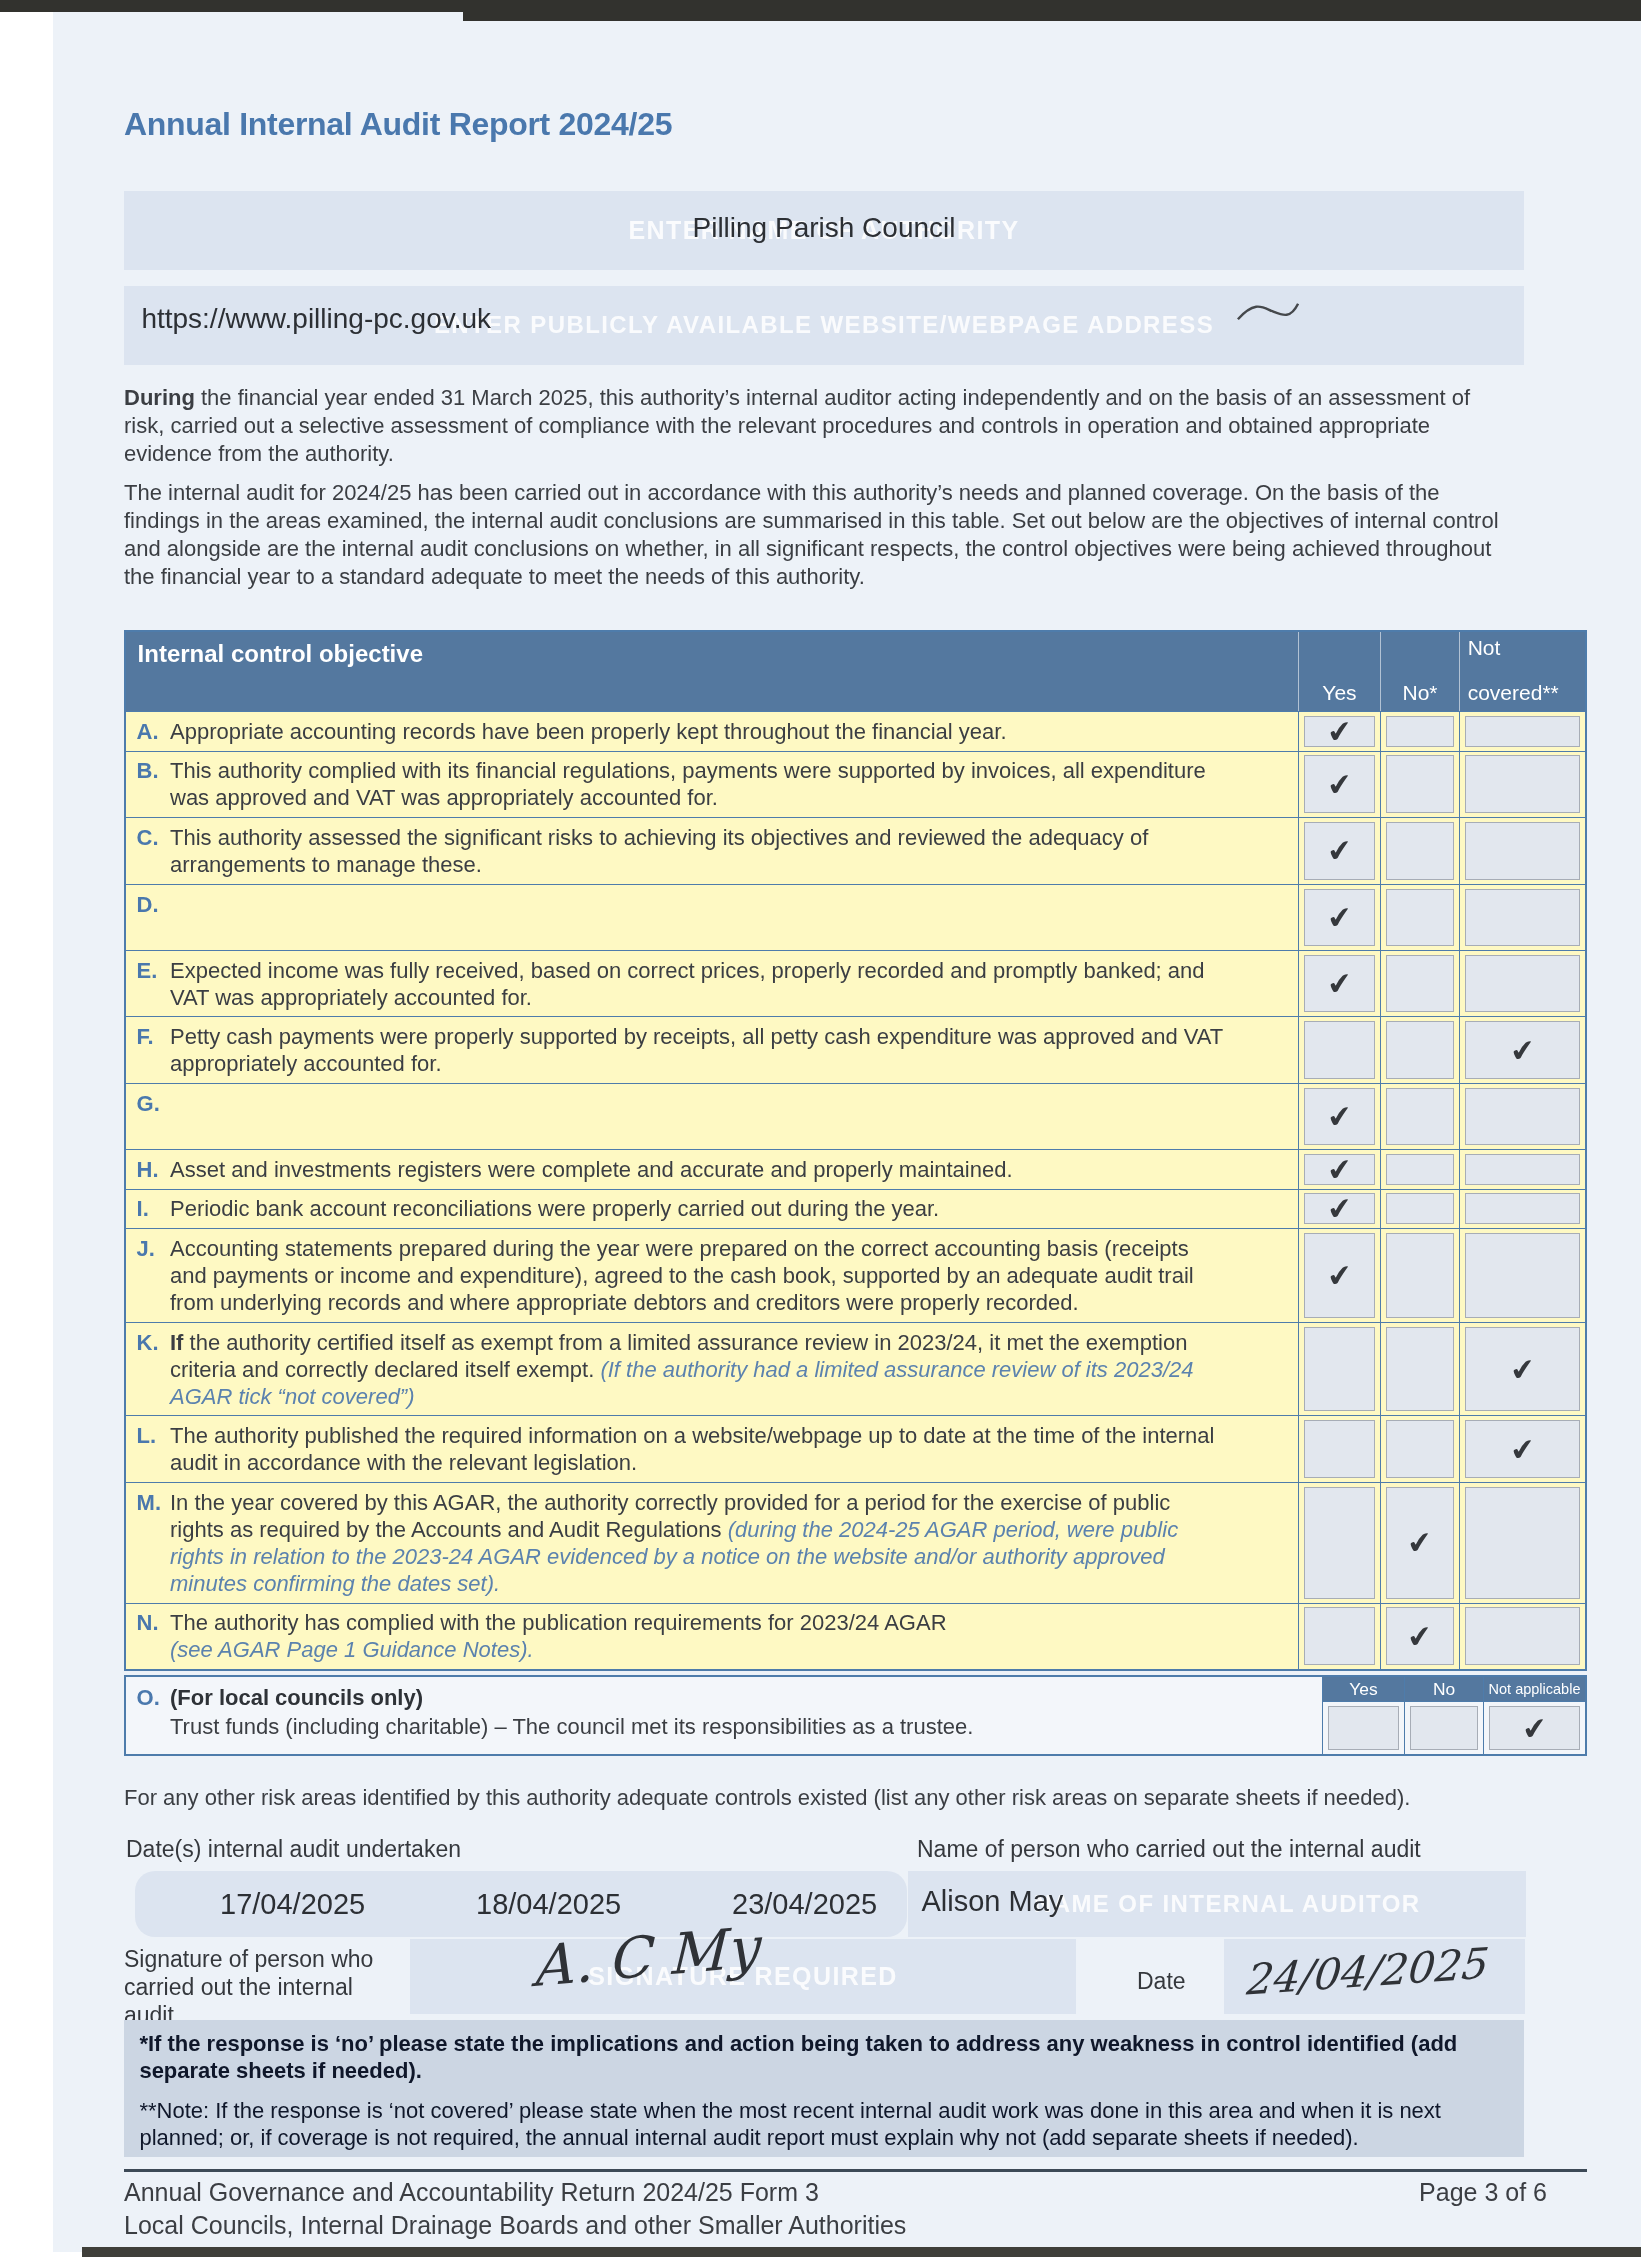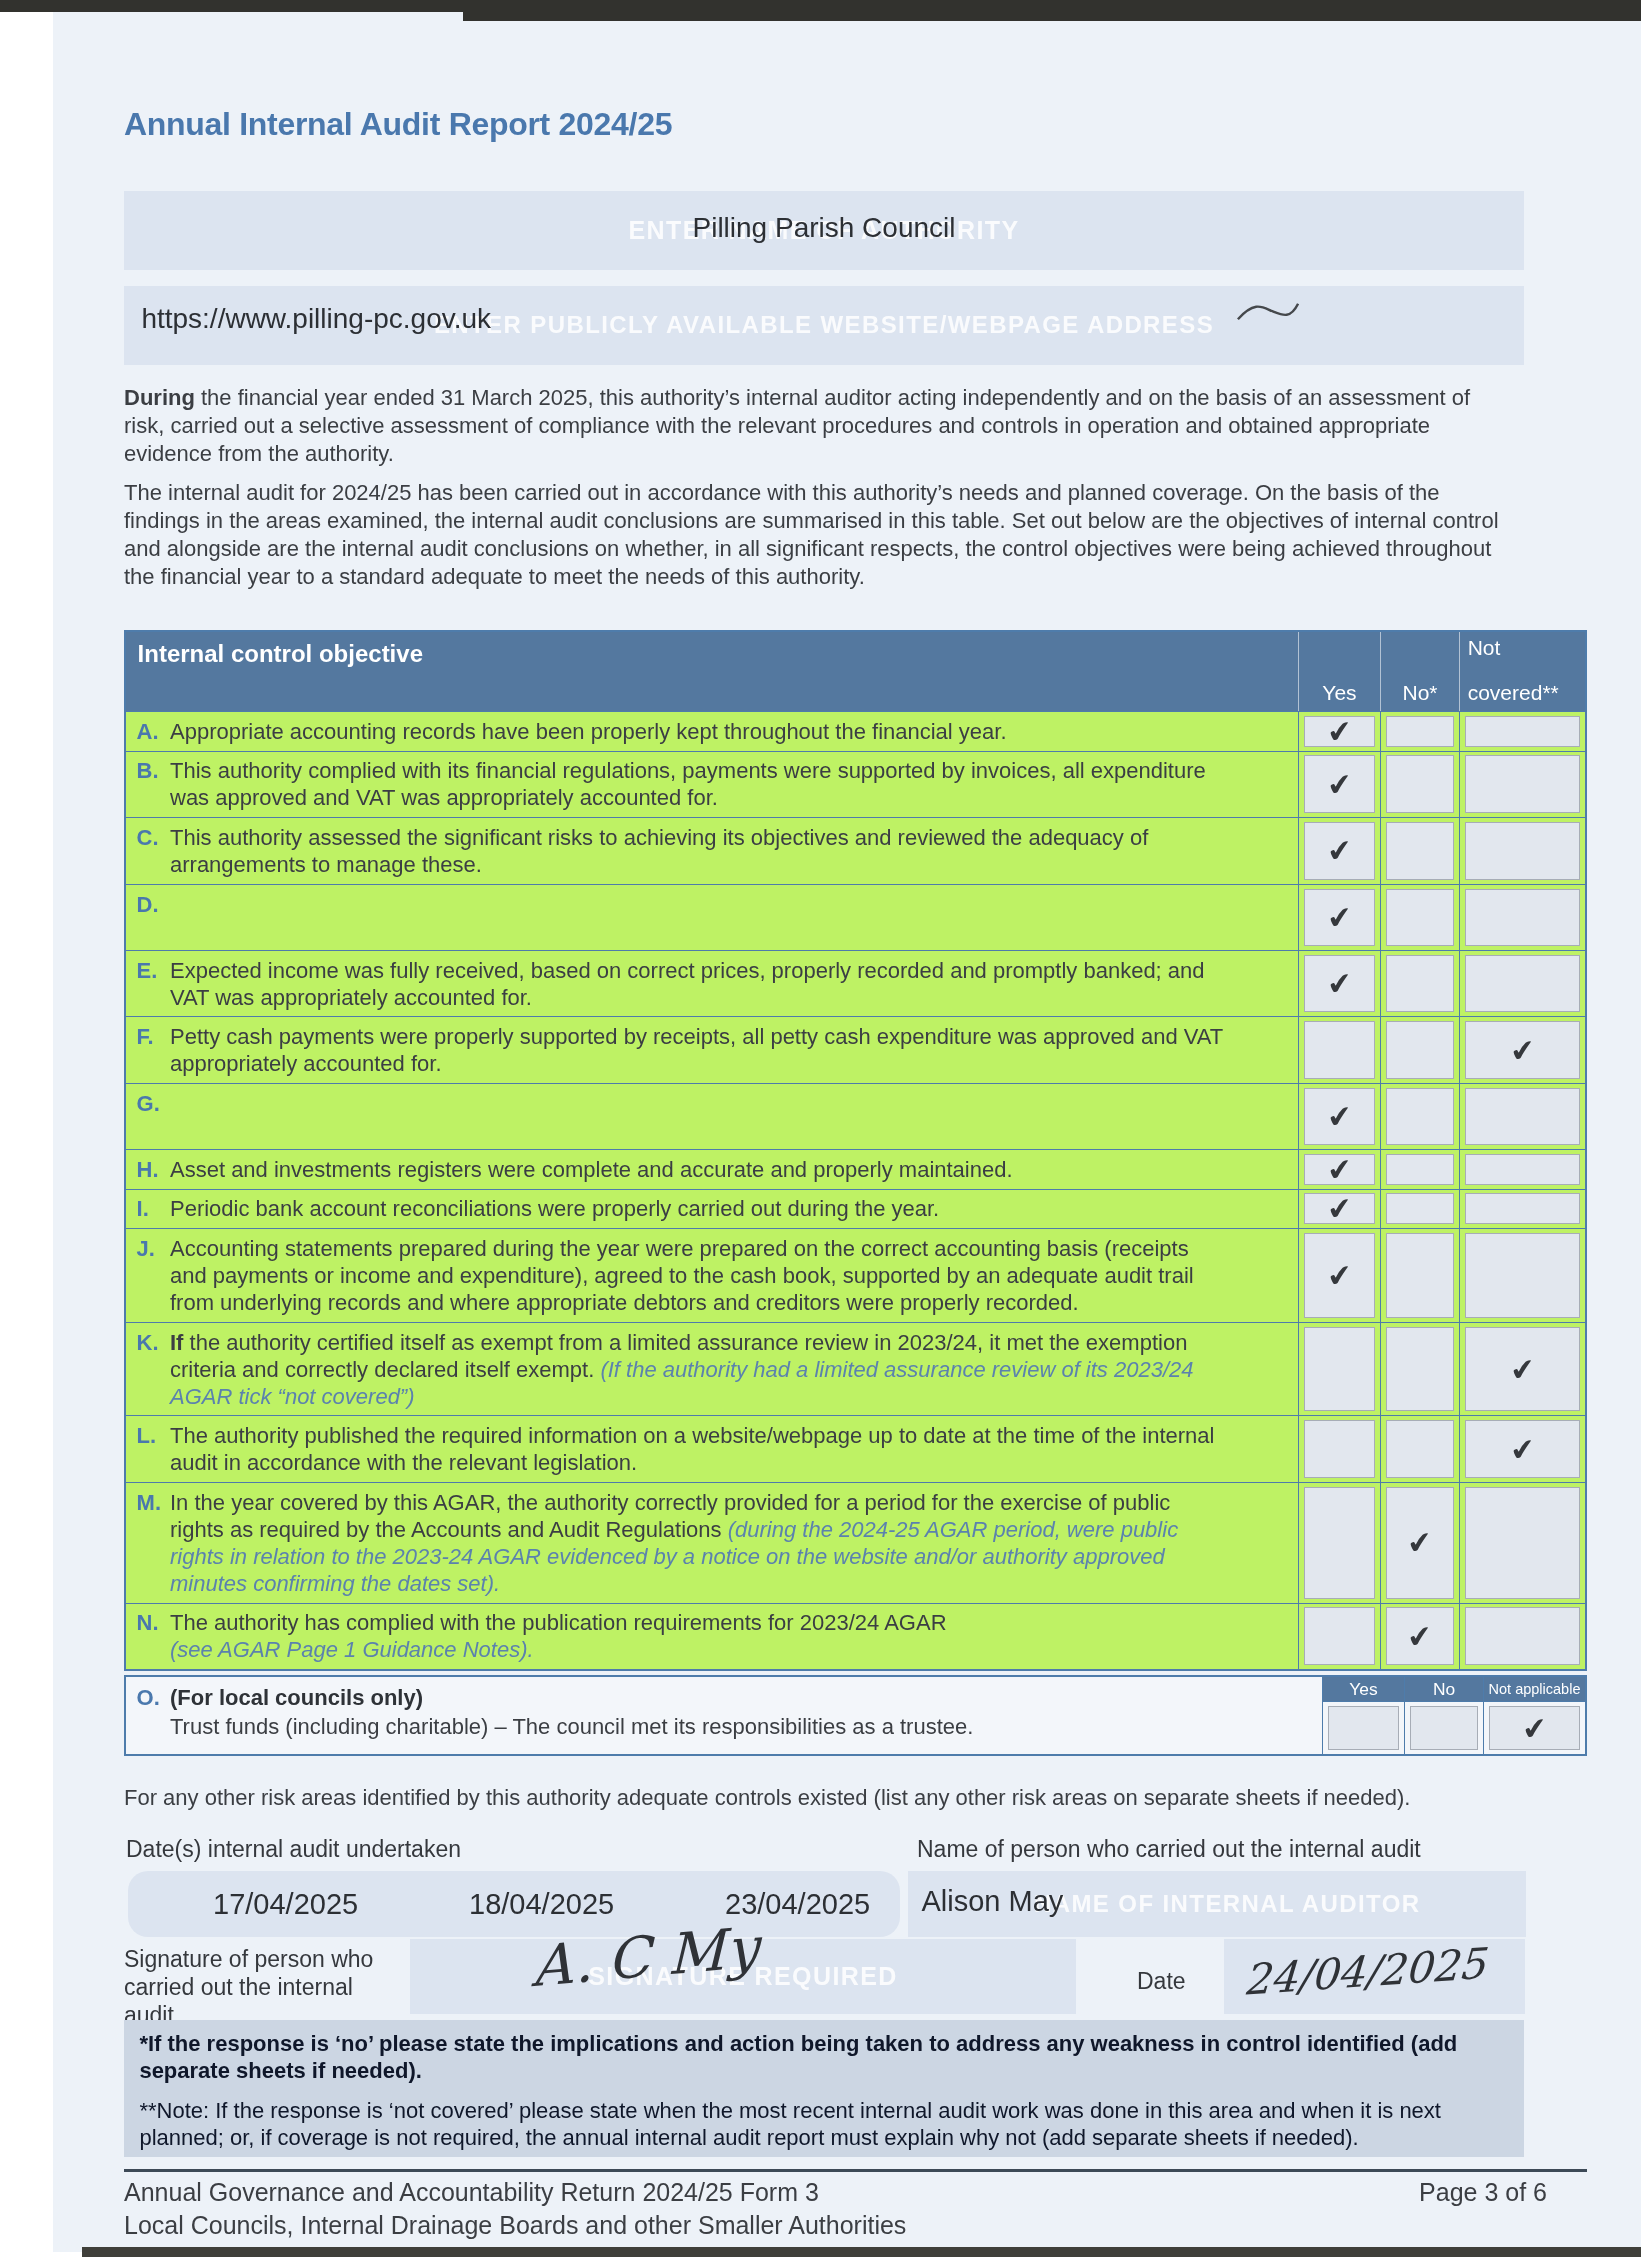--- a/index.html
+++ b/index.html
@@ -7,21 +7,21 @@
        font-family:"Liberation Sans","DejaVu Sans",sans-serif;color:#3b3e43;}
   .paper{position:absolute;left:53px;top:9.7px;width:1588px;height:2242px;background:#edf2f8;}
   .scanband{position:absolute;background:#32322e;}
   .abs{position:absolute;}
   .shadebox{background:#dce4f0;position:absolute;}
   .wm{color:rgba(255,255,255,0.85);font-weight:bold;letter-spacing:1.4px;white-space:nowrap;}
   .title{font-size:32px;font-weight:bold;color:#4a78ad;letter-spacing:-0.3px;}
   .bodytext{font-size:22px;line-height:28px;color:#3b3e43;}
   .lead{font-weight:bold;}
   
-  .audit-table{position:absolute;left:124px;top:630px;width:1463px;border:2.9px solid #4e7cab;box-sizing:border-box;background:#bef264;}
+  .audit-table{position:absolute;left:124px;top:630px;width:1463px;border:2.9px solid #4e7cab;box-sizing:border-box;background:#fef9c3;}
   .thead{display:flex;background:#54789f;color:#ffffff;height:79px;box-sizing:border-box;}
   .thead .obj-h{flex:1;padding:7.7px 0 0 11.6px;font-size:24px;font-weight:bold;}
   .col{box-sizing:border-box;position:relative;}
   .col.y{width:82px;} .col.n{width:79px;} .col.c{width:126px;}
   .thead .col{border-left:1.9px solid rgba(255,255,255,0.55);font-size:21px;}
   .lbl-bottom{position:absolute;bottom:5.8px;width:100%;text-align:center;}
   .lbl-top{position:absolute;top:3.9px;left:7.7px;}
   .lbl-bottom-left{position:absolute;bottom:5.8px;left:7.7px;}
   .trow{display:flex;border-top:1.9px solid #4e7cab;box-sizing:border-box;}
   .trow .obj{flex:1;position:relative;padding:5.8px 68px 5.8px 44px;font-size:22px;line-height:27px;box-sizing:border-box;}
@@ -378,21 +378,21 @@
         </div>
       </div>
   </div>
 </div>
 
 <div class="abs bodytext" style="left:124px;top:1784px;width:1468px;">For any other risk areas identified by this authority adequate controls existed (list any other risk areas on separate sheets if needed).</div>
 
 <div class="abs fieldlabel" style="left:126px;top:1836px;">Date(s) internal audit undertaken</div>
 <div class="abs fieldlabel" style="left:917px;top:1836px;">Name of person who carried out the internal audit</div>
 
-<div class="shadebox" style="left:128px;top:1871px;width:772px;height:66px;border-radius:20px;">
+<div class="shadebox" style="left:135px;top:1871px;width:772px;height:66px;border-radius:20px;">
   <span class="dateval" style="position:absolute;left:85px;top:17.4px;">17/04/2025</span>
   <span class="dateval" style="position:absolute;left:341px;top:17.4px;">18/04/2025</span>
   <span class="dateval" style="position:absolute;left:597px;top:17.4px;">23/04/2025</span>
 </div>
 
 <div class="shadebox" style="left:908px;top:1871px;width:618px;height:66px;">
   <span class="wm" style="position:absolute;left:126px;top:19.3px;font-size:24px;">NAME OF INTERNAL AUDITOR</span>
   <span class="dateval" style="position:absolute;left:13.5px;top:13.5px;">Alison May</span>
 </div>
 

